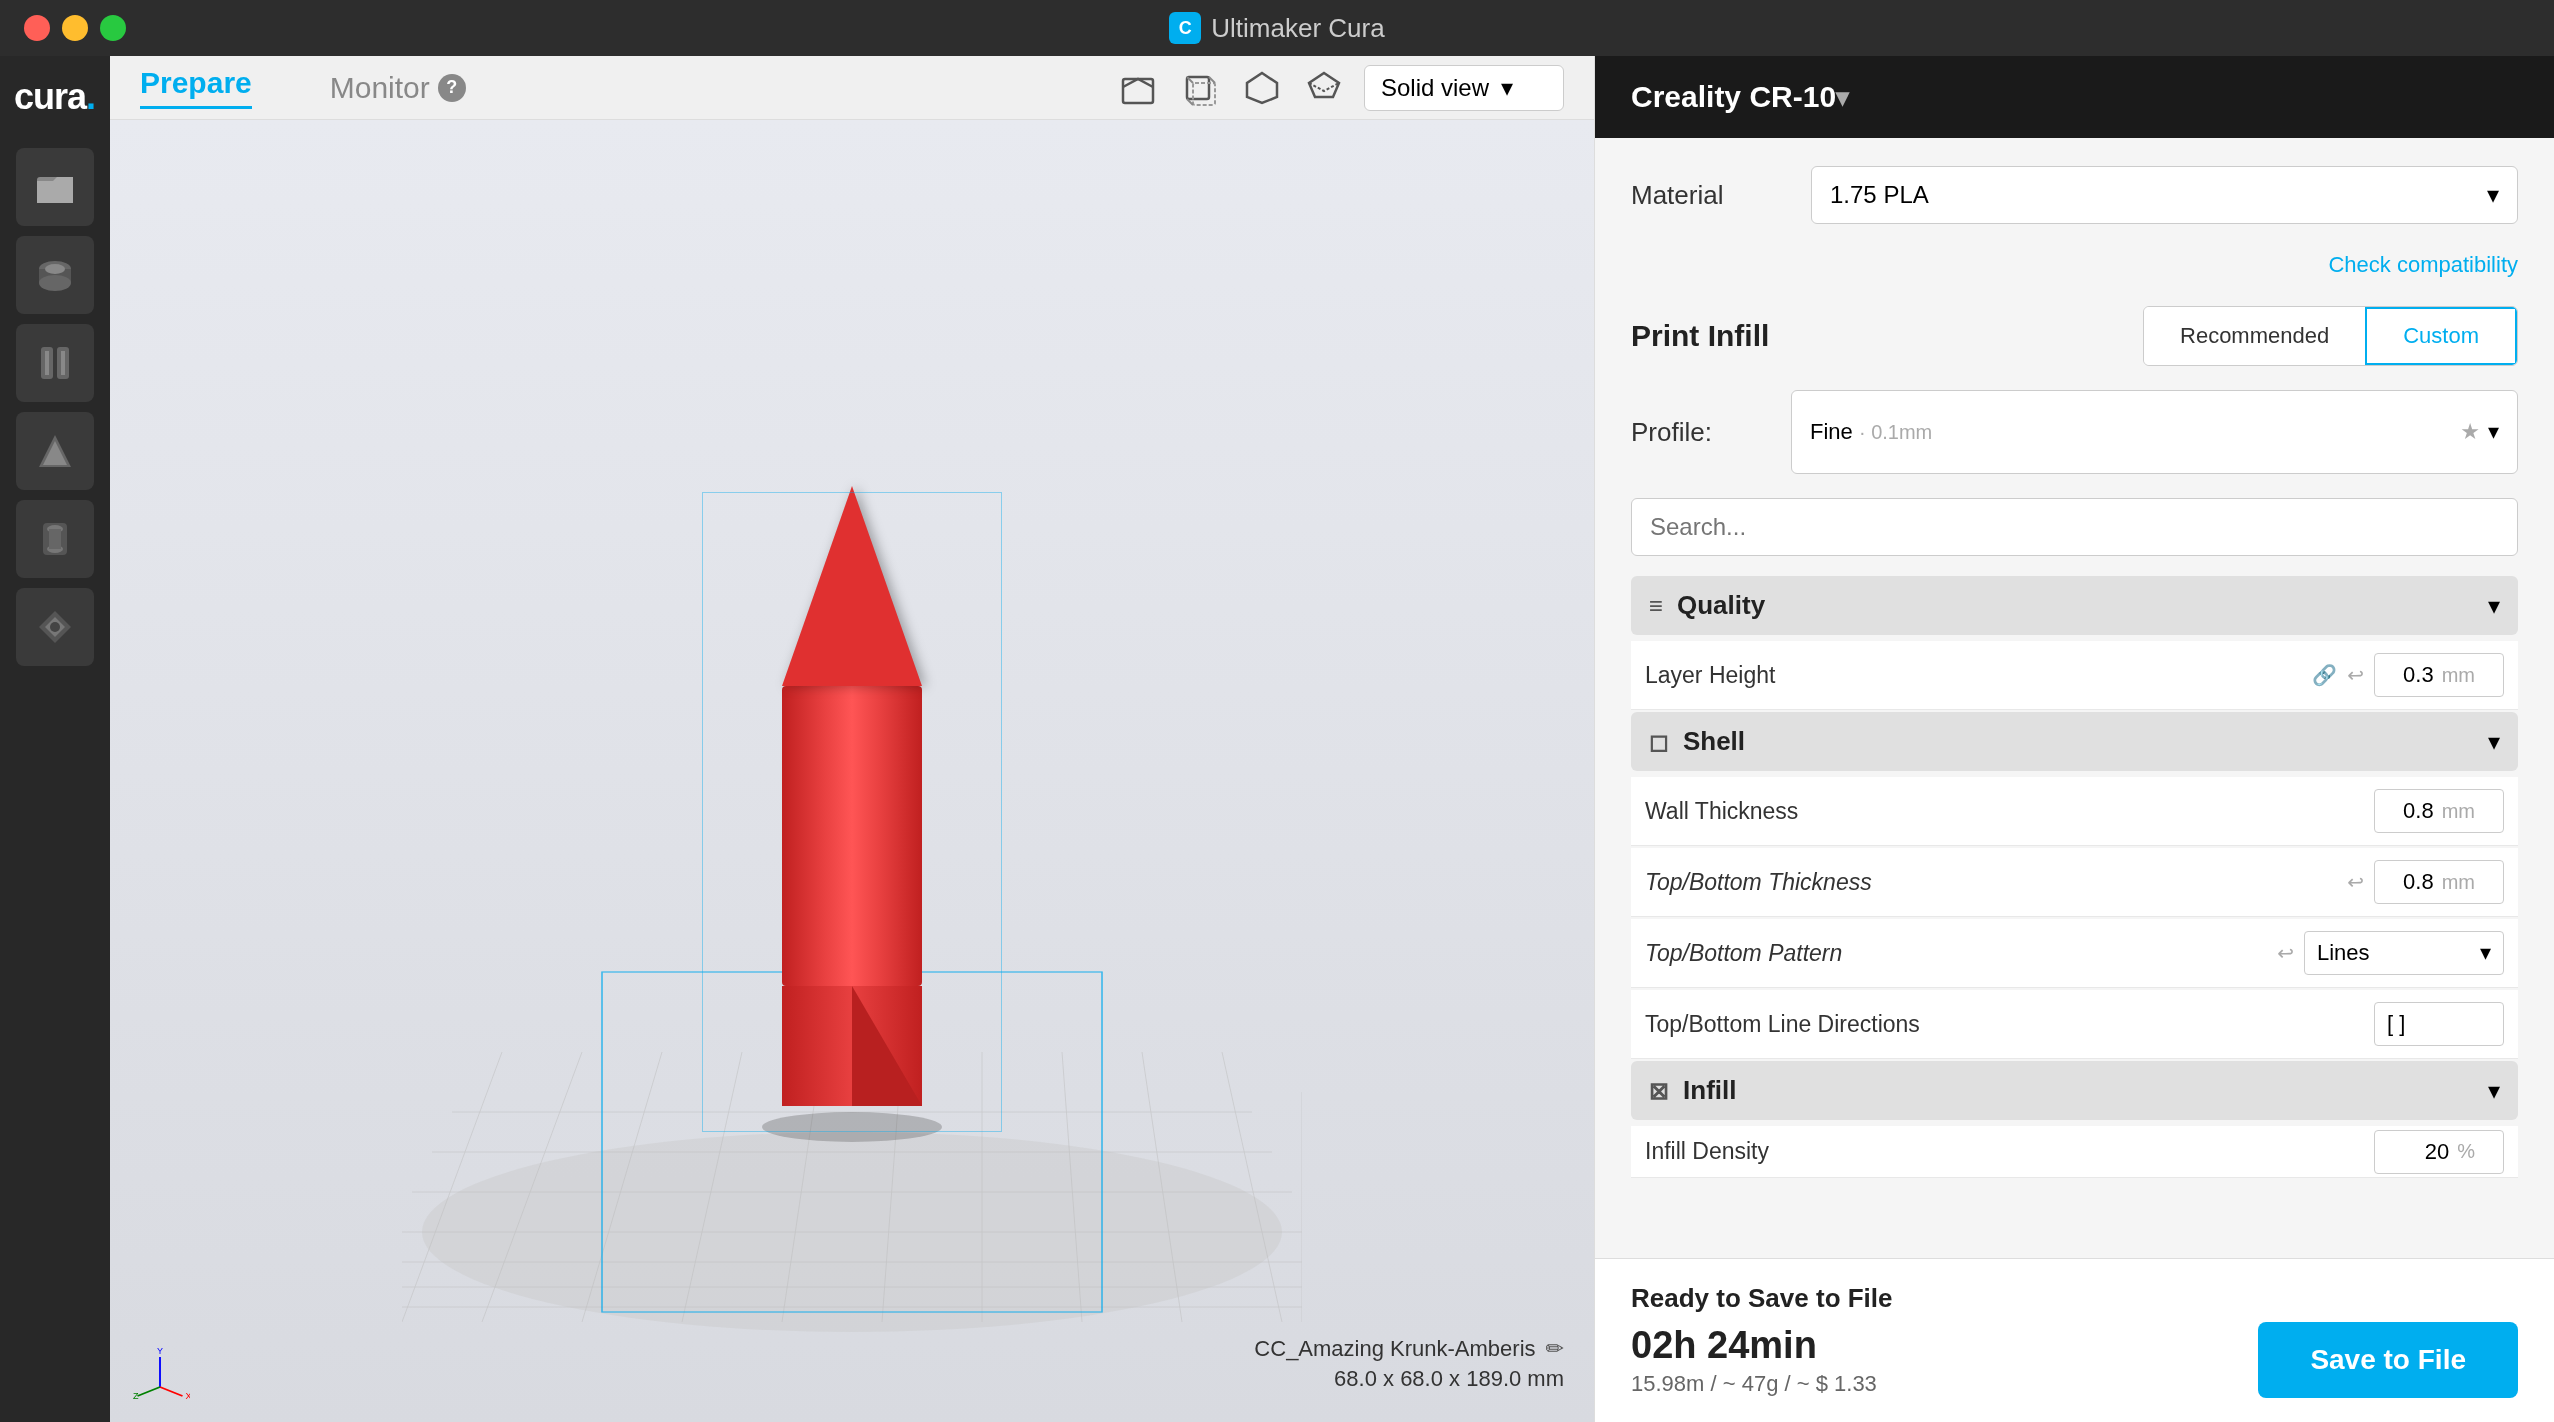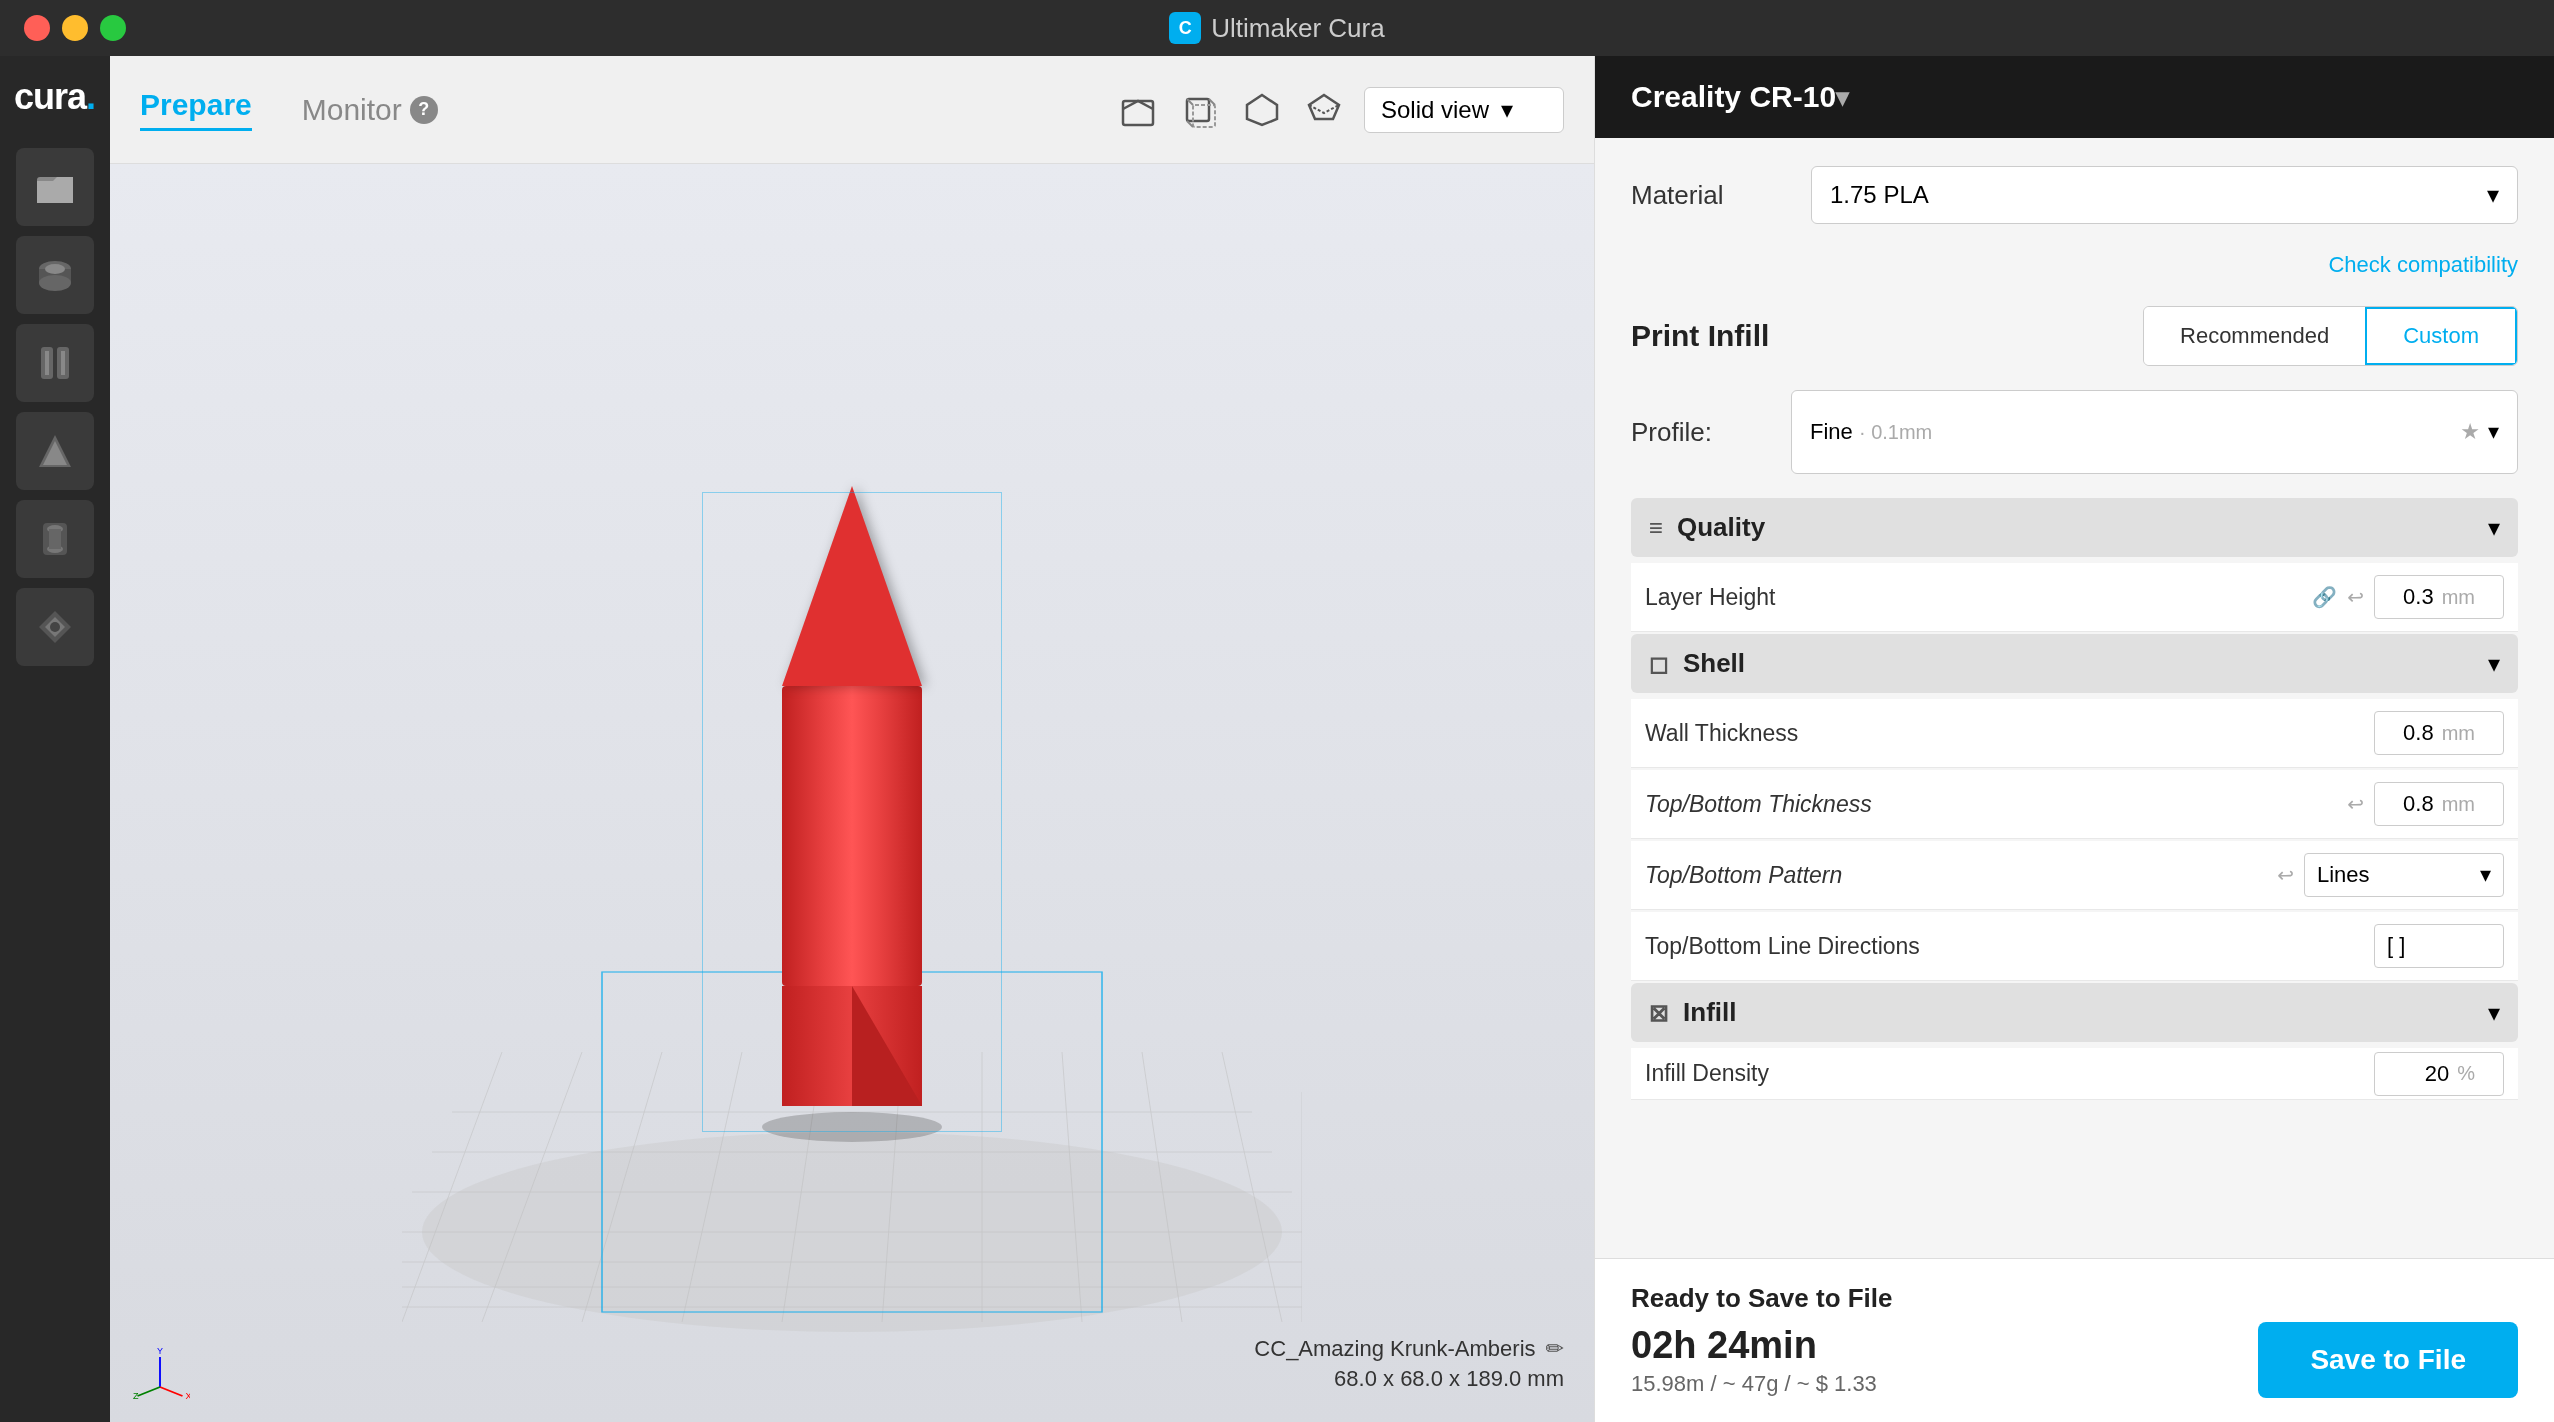--- a/index.html
+++ b/index.html
@@ -95,26 +95,26 @@
 
     
     #content {
       flex: 1;
       display: flex;
       flex-direction: column;
     }
 
     
     #topnav {
-      height: 108px;
+      height: 64px;
       background: #f0f0f0;
       display: flex;
       align-items: center;
       padding: 0 30px;
-      gap: 50px;
+      gap: 78px;
       border-bottom: 1px solid #ddd;
     }
     .nav-tab {
       font-size: 30px;
       font-weight: 600;
       color: #333;
       padding-bottom: 6px;
       cursor: pointer;
       border-bottom: 3px solid transparent;
     }
@@ -761,20 +761,23 @@
             <span>Fine</span>
             <span style="color:#aaa;font-size:20px;"> · <span>0.1mm</span></span>
           </span>
           <span style="display:flex;align-items:center;gap:8px;">
             <span class="star-icon">★</span>
             <span>▾</span>
           </span>
         </div>
       </div>
 
+      <div class="search-box">
+        <input class="search-input-real" type="text" placeholder="Search..." style="">
+      </div>
 
       <div class="section-header">
         <div class="section-header-left">
           <span class="section-icon">≡</span>
           <span>Quality</span>
         </div>
         <span>▾</span>
       </div>
 
       <div class="setting-row">

